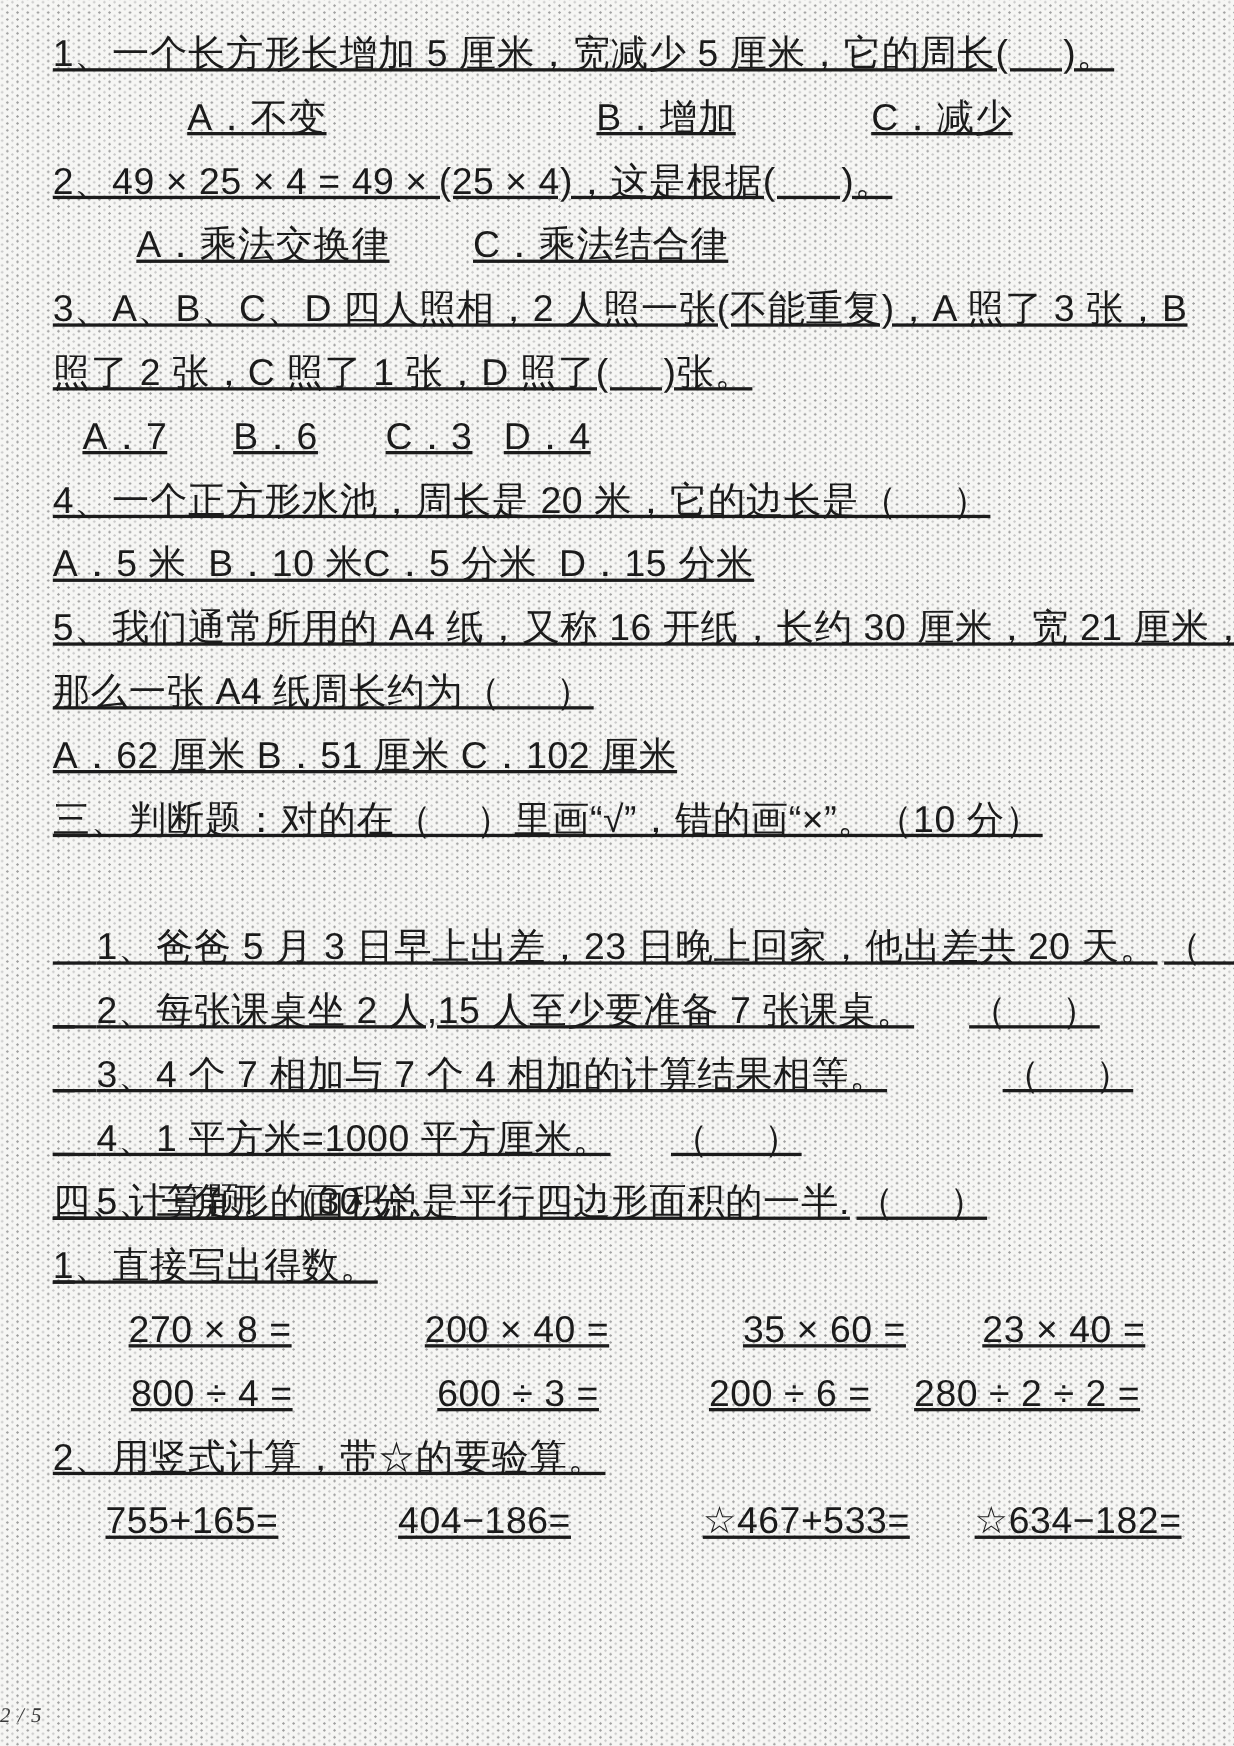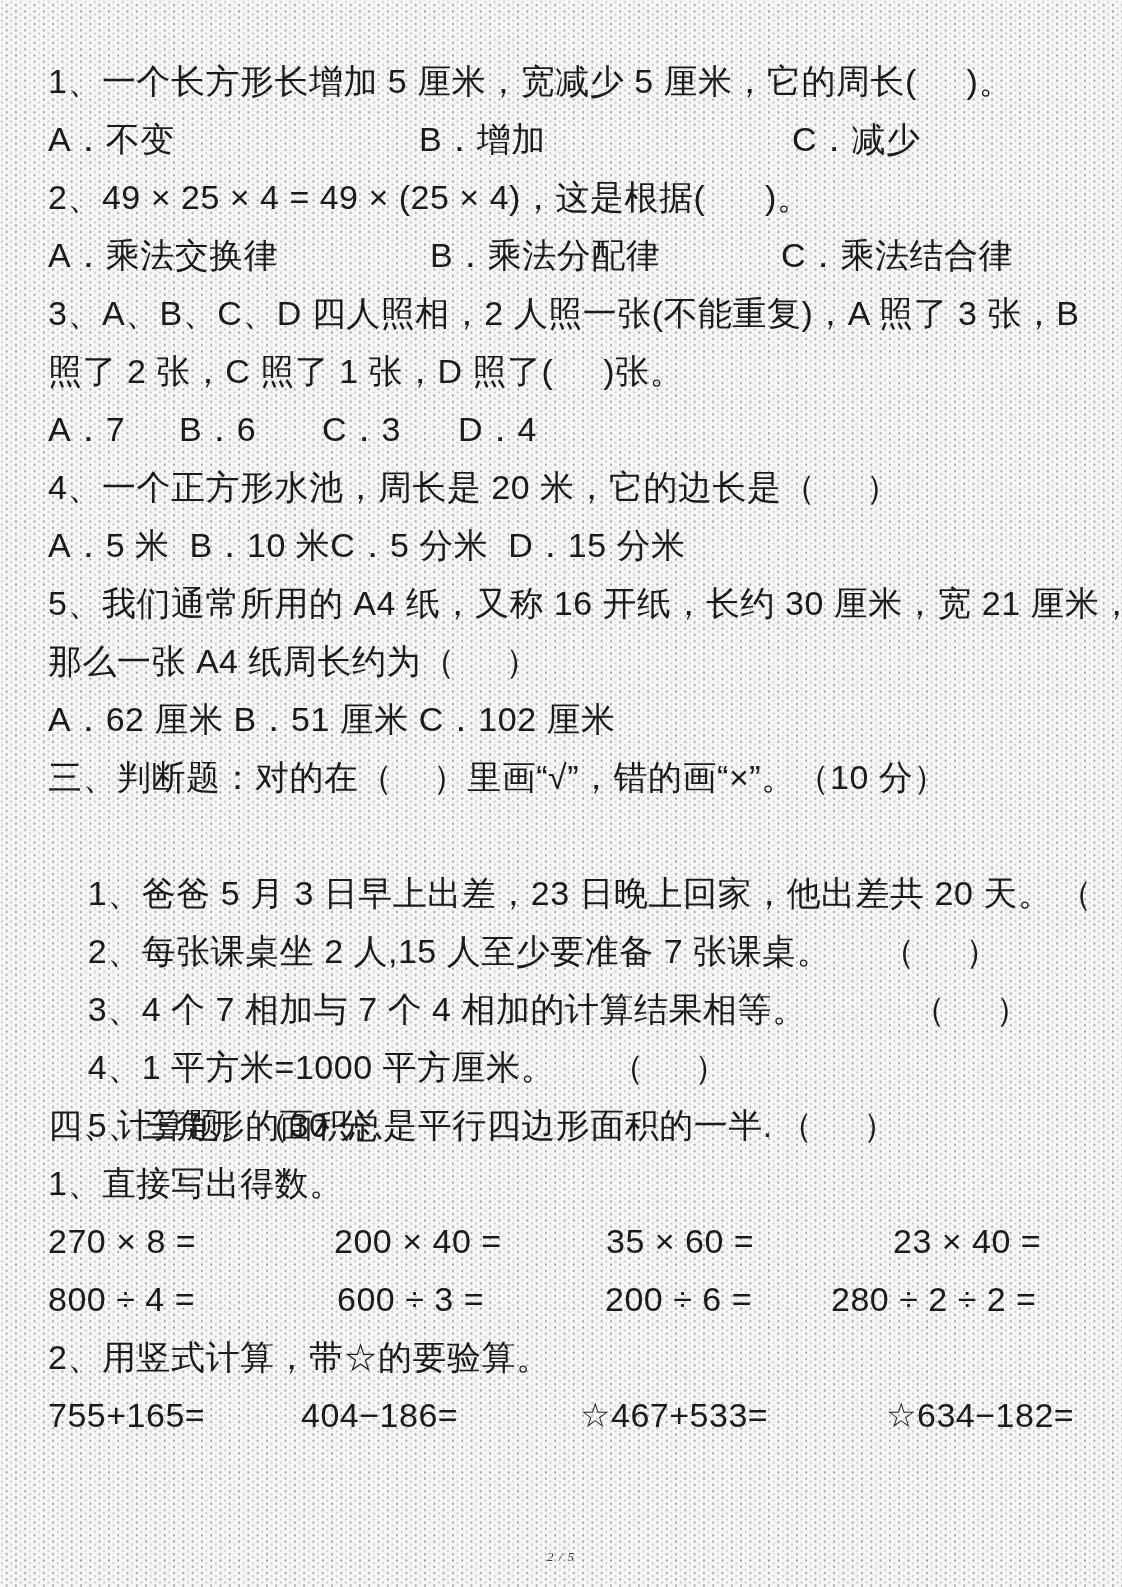--- a/index.html
+++ b/index.html
@@ -10,43 +10,43 @@
     overflow: hidden;
     background-color: #f6f6f4;
     background-image:
       radial-gradient(circle, #9c9c9c 0.8px, rgba(0,0,0,0) 1.3px),
       radial-gradient(circle, #c9c9c9 0.8px, rgba(0,0,0,0) 1.3px);
     background-size: 9.3px 6.3px, 9.3px 6.3px;
     background-position: 2px 2px, 6.6px 5.1px;
     font-family: "Liberation Sans", sans-serif;
     color: #1b1b1b;
   }
-  .content { position: absolute; top: 52px; left: 48px; right: 20px; }
+  .content { position: absolute; top: 20px; left: 48px; right: 20px; text-decoration: underline; }
   .line {
     height: 58px;
     line-height: 58px;
     font-size: 34px;
     white-space: pre;
     letter-spacing: 0.5px;
   }
-  .opts { display: flex; }
+  .opts { display: flex; text-align: center; }
   .opt { flex: 0 0 auto; white-space: pre; }
   .g6   { margin-left: 6px; }
   .g50  { margin-left: 50px; }
   .g55  { margin-left: 55px; }
   .g105 { margin-left: 105px; }
   .footer {
     position: absolute;
     top: 1549px;
     left: 0;
     width: 1122px;
-    text-align: center;
+    text-align: left;
     font-family: "Liberation Serif", serif;
     font-style: italic;
-    font-size: 13px;
+    font-size: 19px;
     color: #3a3a3a;
     letter-spacing: 1px;
   }
 </style>
 </head>
 <body>
 
 <div class="content">
 
   <div class="line">1、一个长方形长增加 5 厘米，宽减少 5 厘米，它的周长(     )。</div>
@@ -54,21 +54,20 @@
   <div class="line opts">
     <span class="opt" style="flex:0 0 371px">A．不变</span>
     <span class="opt" style="flex:0 0 373px">B．增加</span>
     <span class="opt">C．减少</span>
   </div>
 
   <div class="line">2、49 × 25 × 4 = 49 × (25 × 4)，这是根据(      )。</div>
 
   <div class="line opts">
     <span class="opt" style="flex:0 0 382px">A．乘法交换律</span>
-    <span class="opt" style="flex:0 0 351px">B．乘法分配律</span>
     <span class="opt">C．乘法结合律</span>
   </div>
 
   <div class="line">3、A、B、C、D 四人照相，2 人照一张(不能重复)，A 照了 3 张，B</div>
   <div class="line">照了 2 张，C 照了 1 张，D 照了(     )张。</div>
 
   <div class="line opts">
     <span class="opt" style="flex:0 0 131px">A．7</span>
     <span class="opt" style="flex:0 0 143px">B．6</span>
     <span class="opt" style="flex:0 0 136px">C．3</span>

